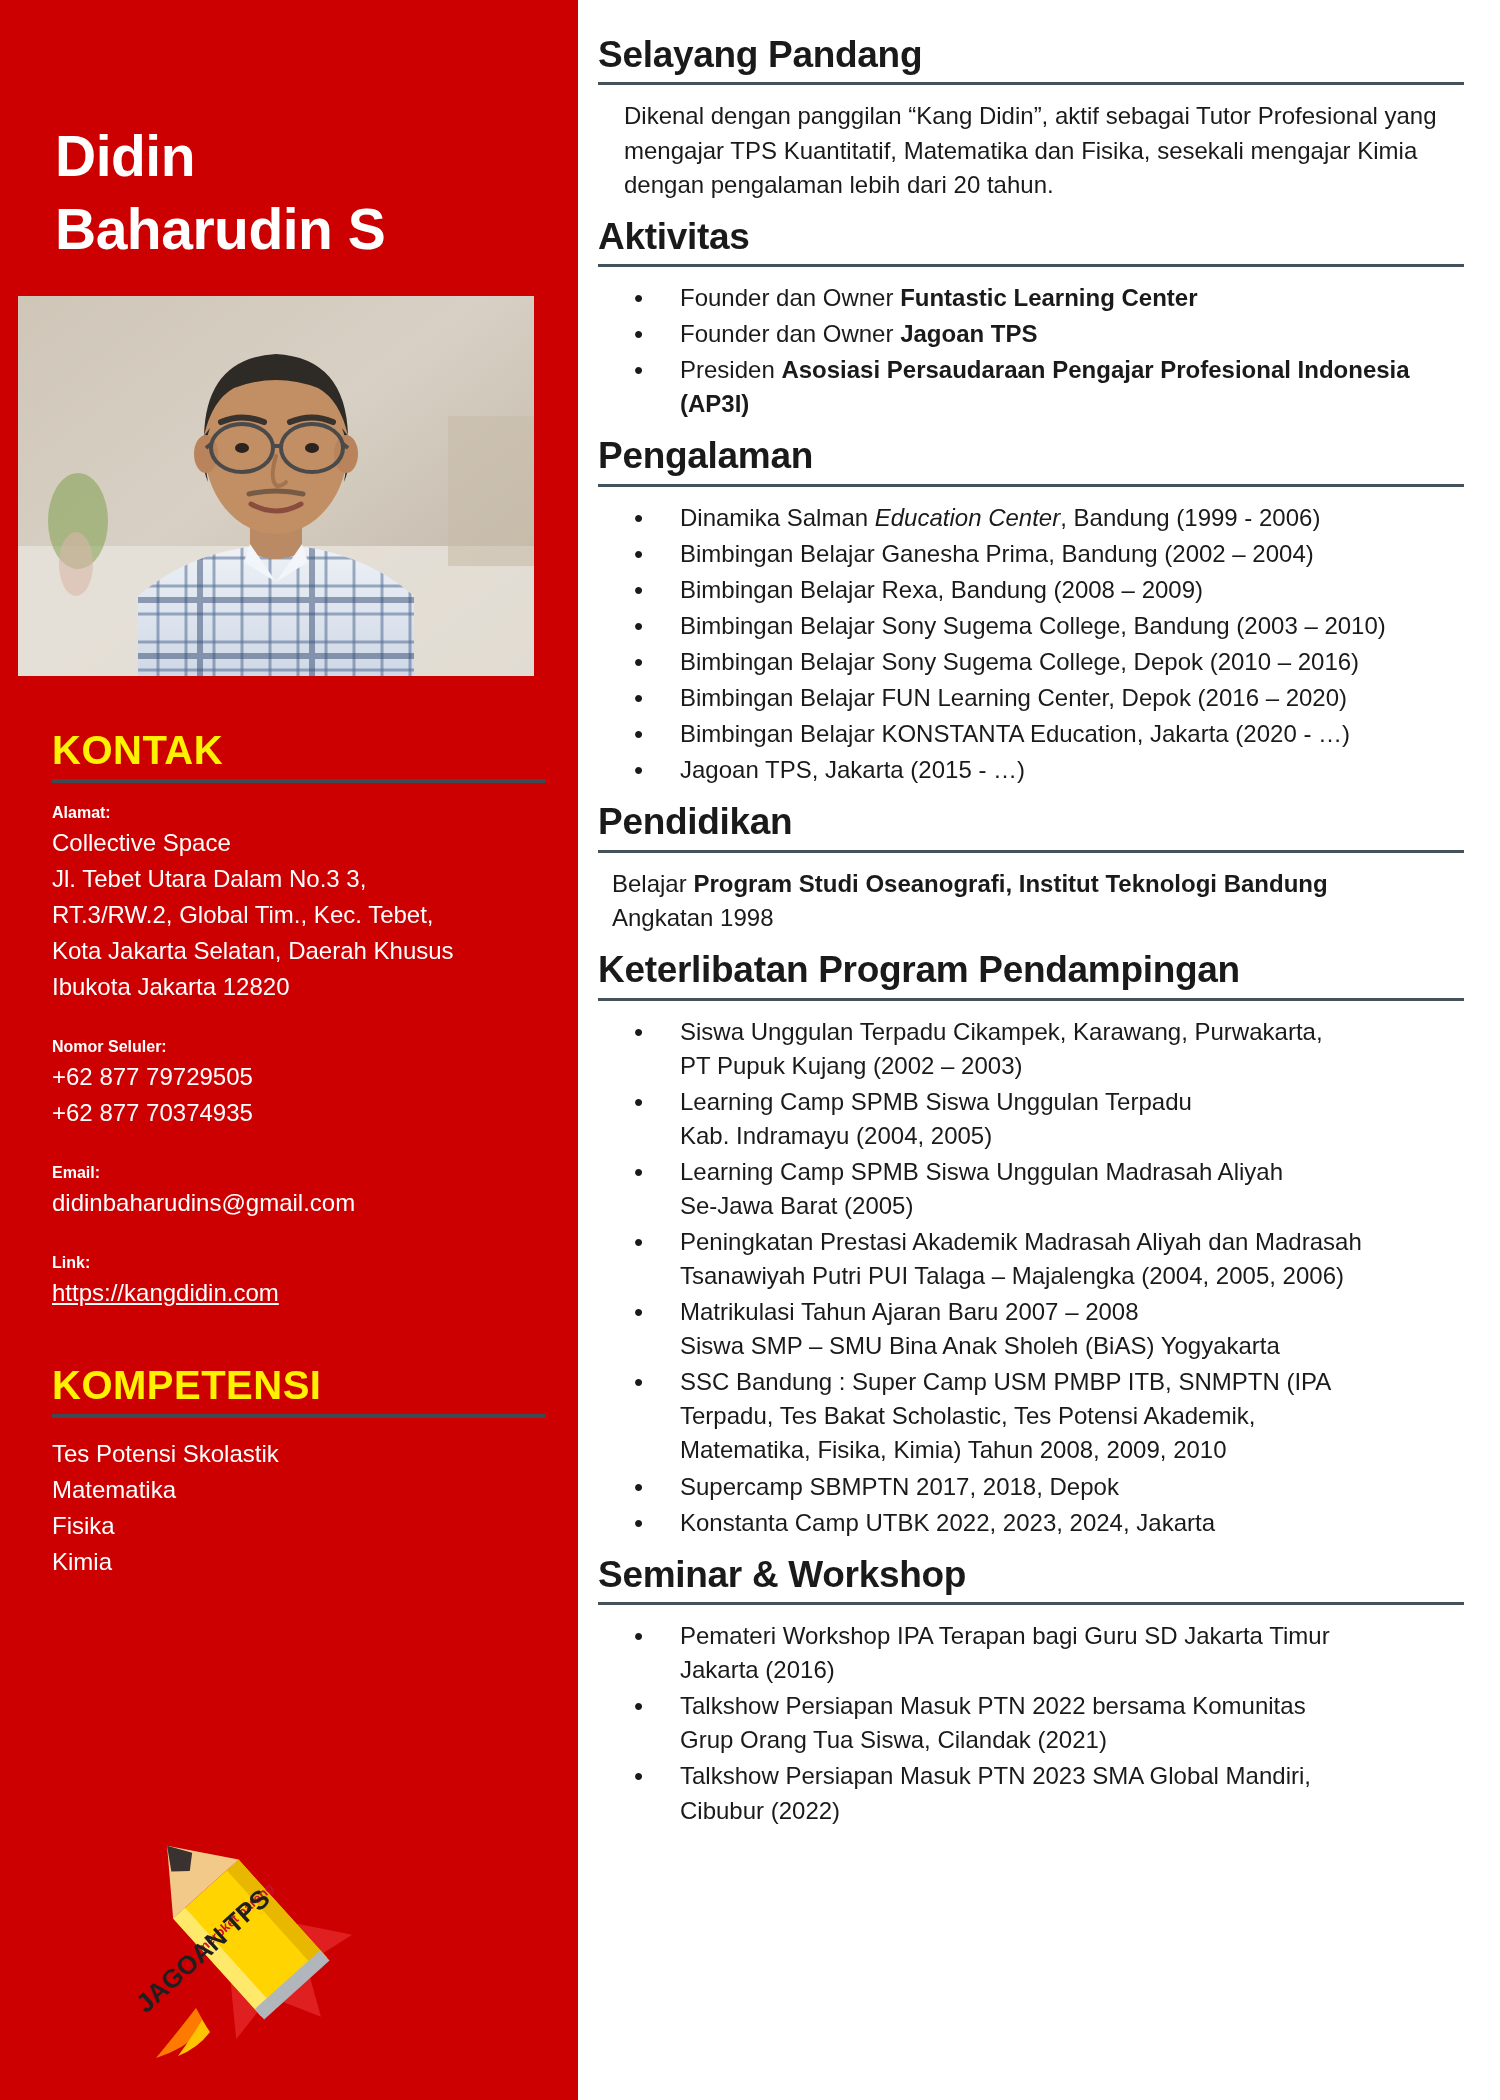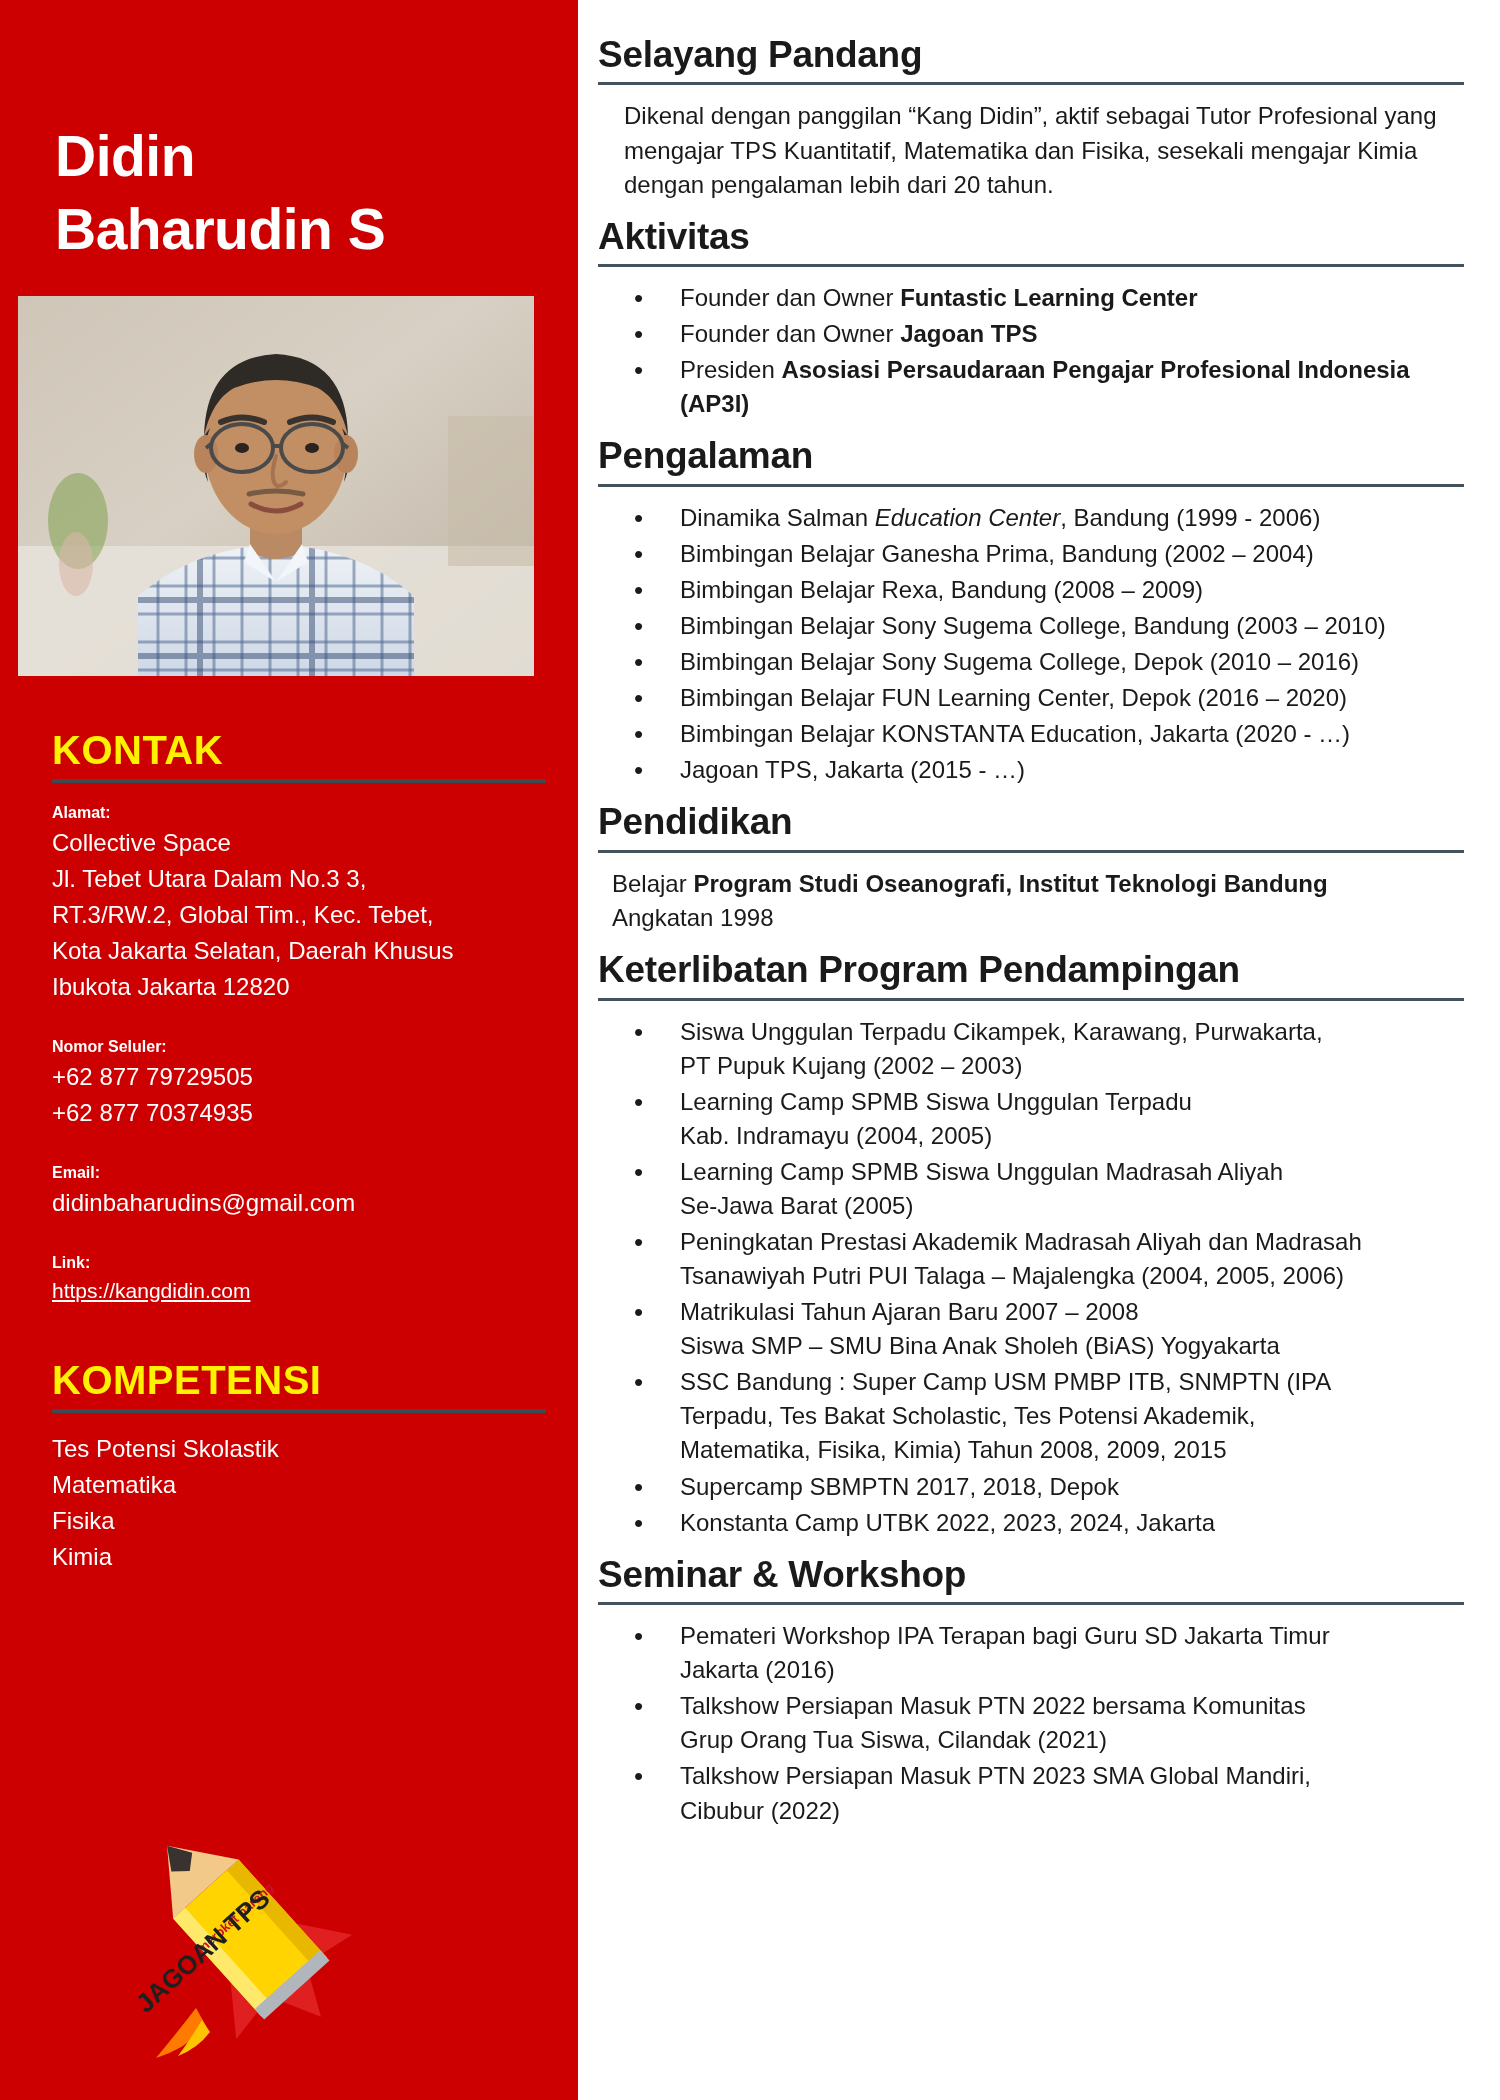--- a/index.html
+++ b/index.html
@@ -51,21 +51,21 @@
   }
   .kontak-label {
     font-size: 16px; font-weight: bold; color: #fff;
     line-height: 1.5;
   }
   .kontak-text {
     font-size: 24px; color: #fff; line-height: 1.5; font-weight: normal;
   }
   .kontak-group { margin-bottom: 30px; }
   .kontak-link {
-    font-size: 21px; color: #ffffff; text-decoration: underline;
+    font-size: 24px; color: #ffffff; text-decoration: underline;
     line-height: 1.5; display: inline-block;
   }
   .komp-item { font-size: 24px; color: #ffffff; line-height: 1.5; }
 
   
   .rocket-wrap { position: absolute; left: 110px; bottom: 22px; width: 270px; height: 270px; }
 
   
   .right-col {
     flex: 1 1 auto;
@@ -337,21 +337,21 @@
         <li class="nowrapper">Learning Camp SPMB Siswa Unggulan Terpadu
 Kab. Indramayu (2004, 2005)</li>
         <li class="nowrapper">Learning Camp SPMB Siswa Unggulan Madrasah Aliyah
 Se-Jawa Barat (2005)</li>
         <li class="nowrapper">Peningkatan Prestasi Akademik Madrasah Aliyah dan Madrasah
 Tsanawiyah Putri PUI Talaga – Majalengka (2004, 2005, 2006)</li>
         <li class="nowrapper">Matrikulasi Tahun Ajaran Baru 2007 – 2008
 Siswa SMP – SMU Bina Anak Sholeh (BiAS) Yogyakarta</li>
         <li class="nowrapper">SSC Bandung : Super Camp USM PMBP ITB, SNMPTN (IPA
 Terpadu, Tes Bakat Scholastic, Tes Potensi Akademik,
-Matematika, Fisika, Kimia) Tahun 2008, 2009, 2015</li>
+Matematika, Fisika, Kimia) Tahun 2008, 2009, 2010</li>
         <li class="nowrapper">Supercamp SBMPTN 2017, 2018, Depok</li>
         <li class="nowrapper">Konstanta Camp UTBK 2022, 2023, 2024, Jakarta</li>
       </ul>
     </div>
 
     <div class="sec-block">
       <div class="sec-head">Seminar &amp; Workshop</div>
       <div class="sec-rule"></div>
       <ul class="bullets">
         <li class="nowrapper">Pemateri Workshop IPA Terapan bagi Guru SD Jakarta Timur

